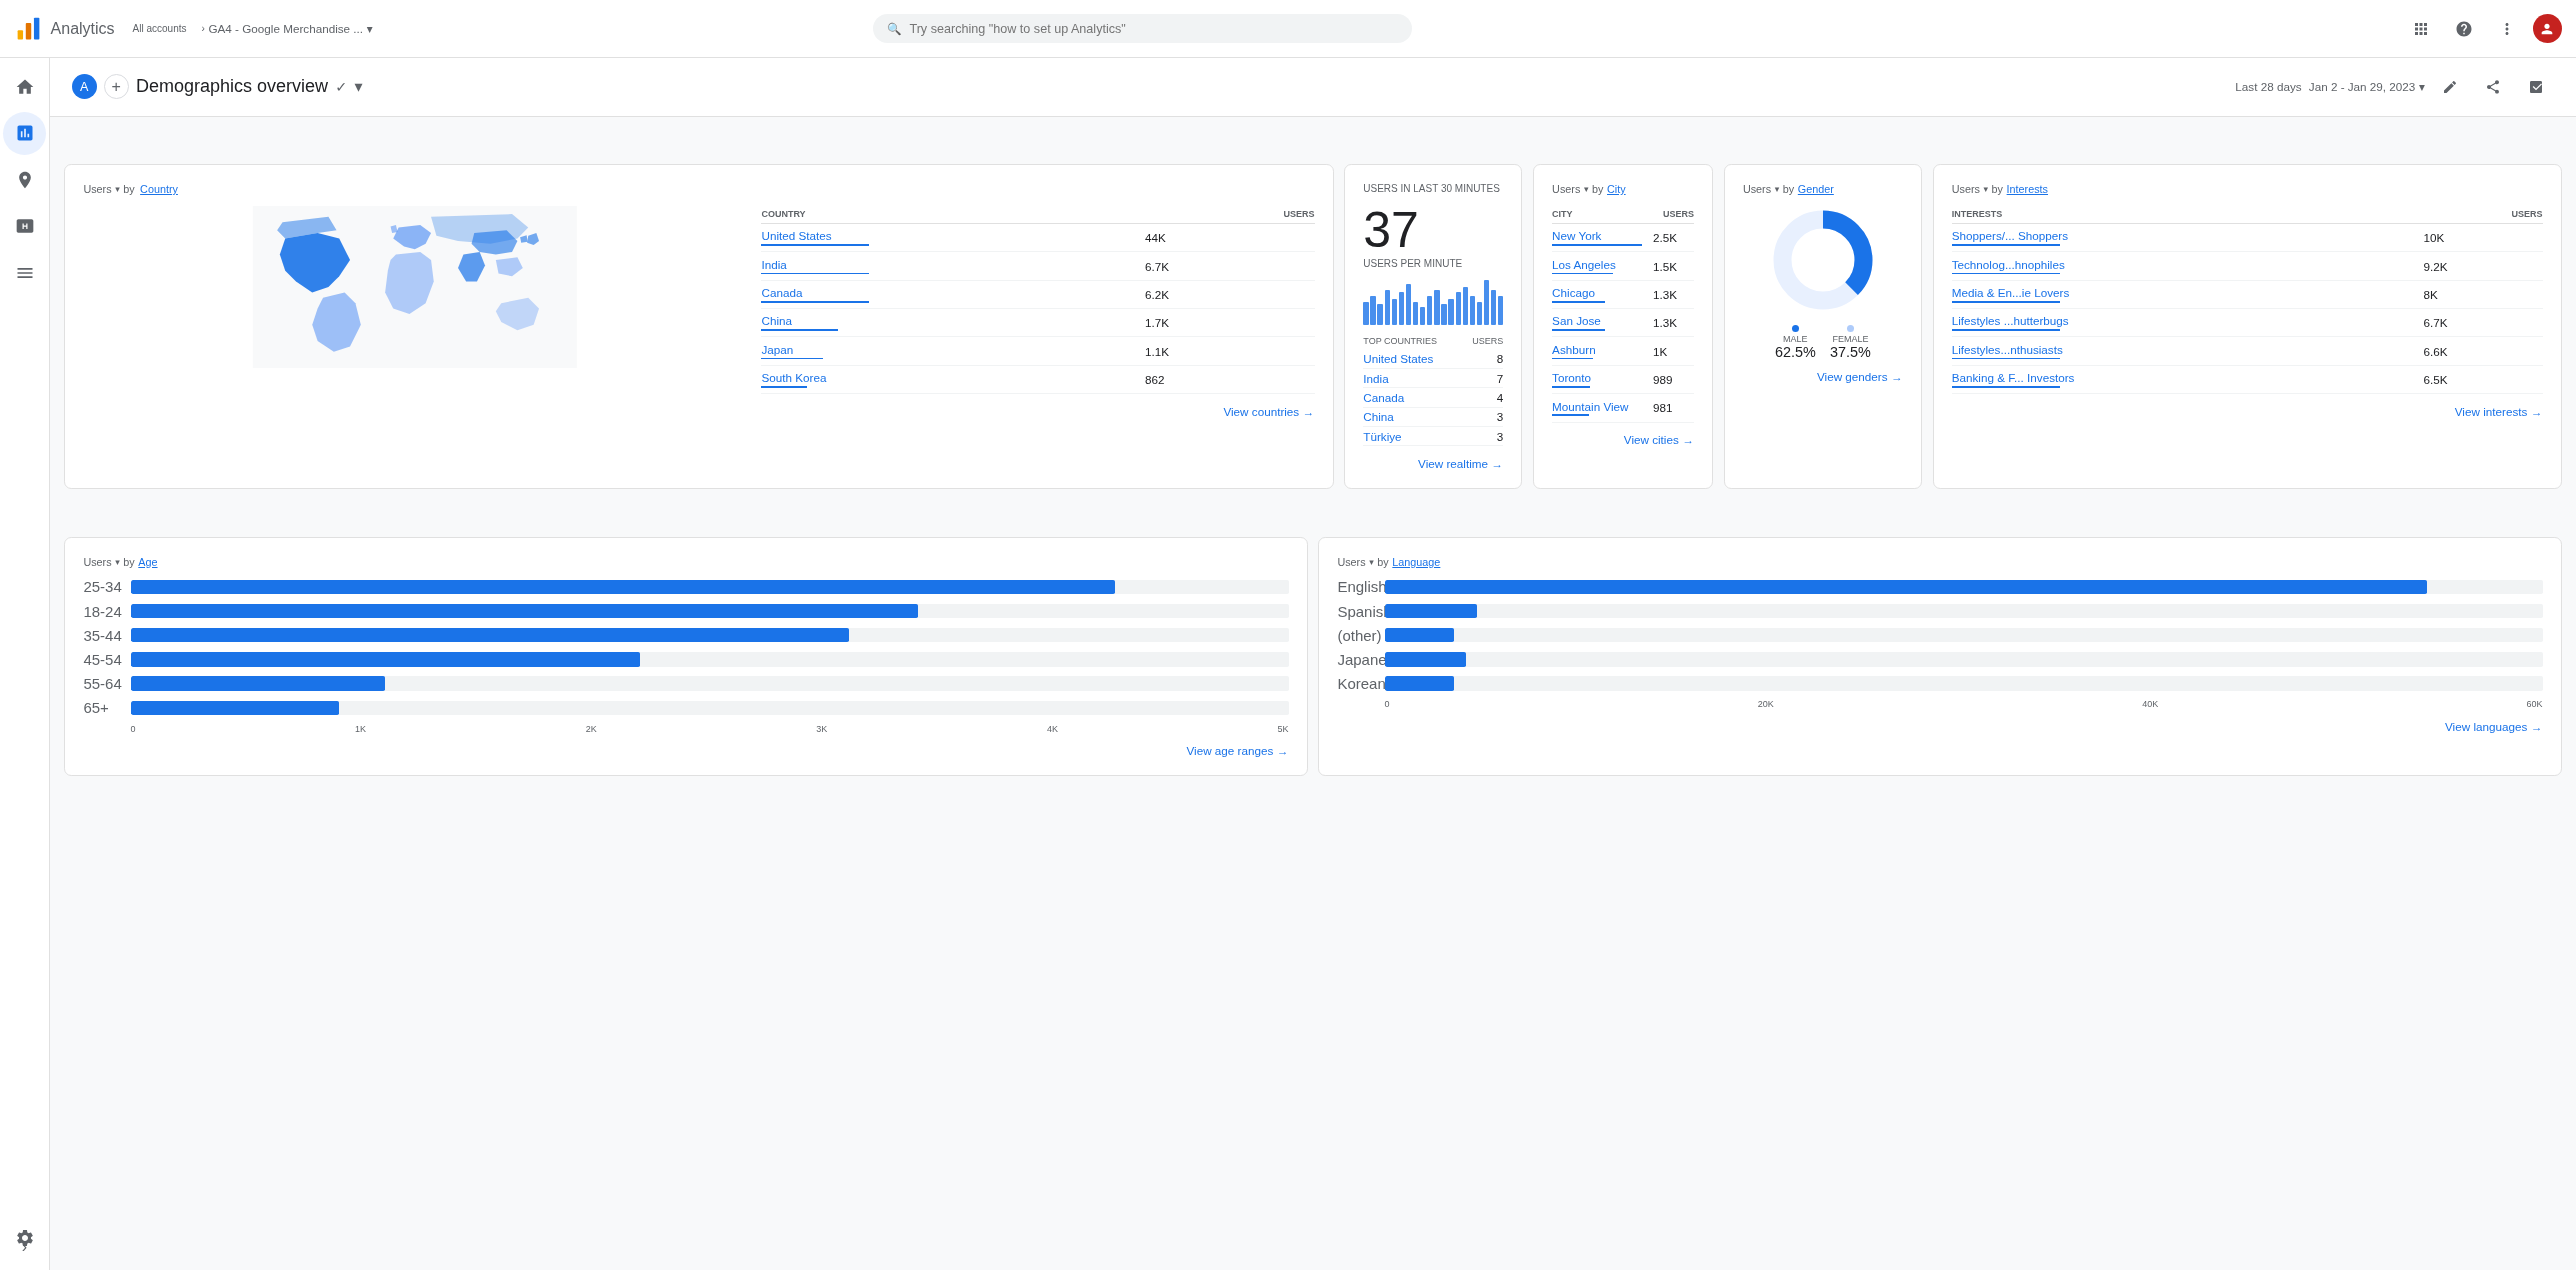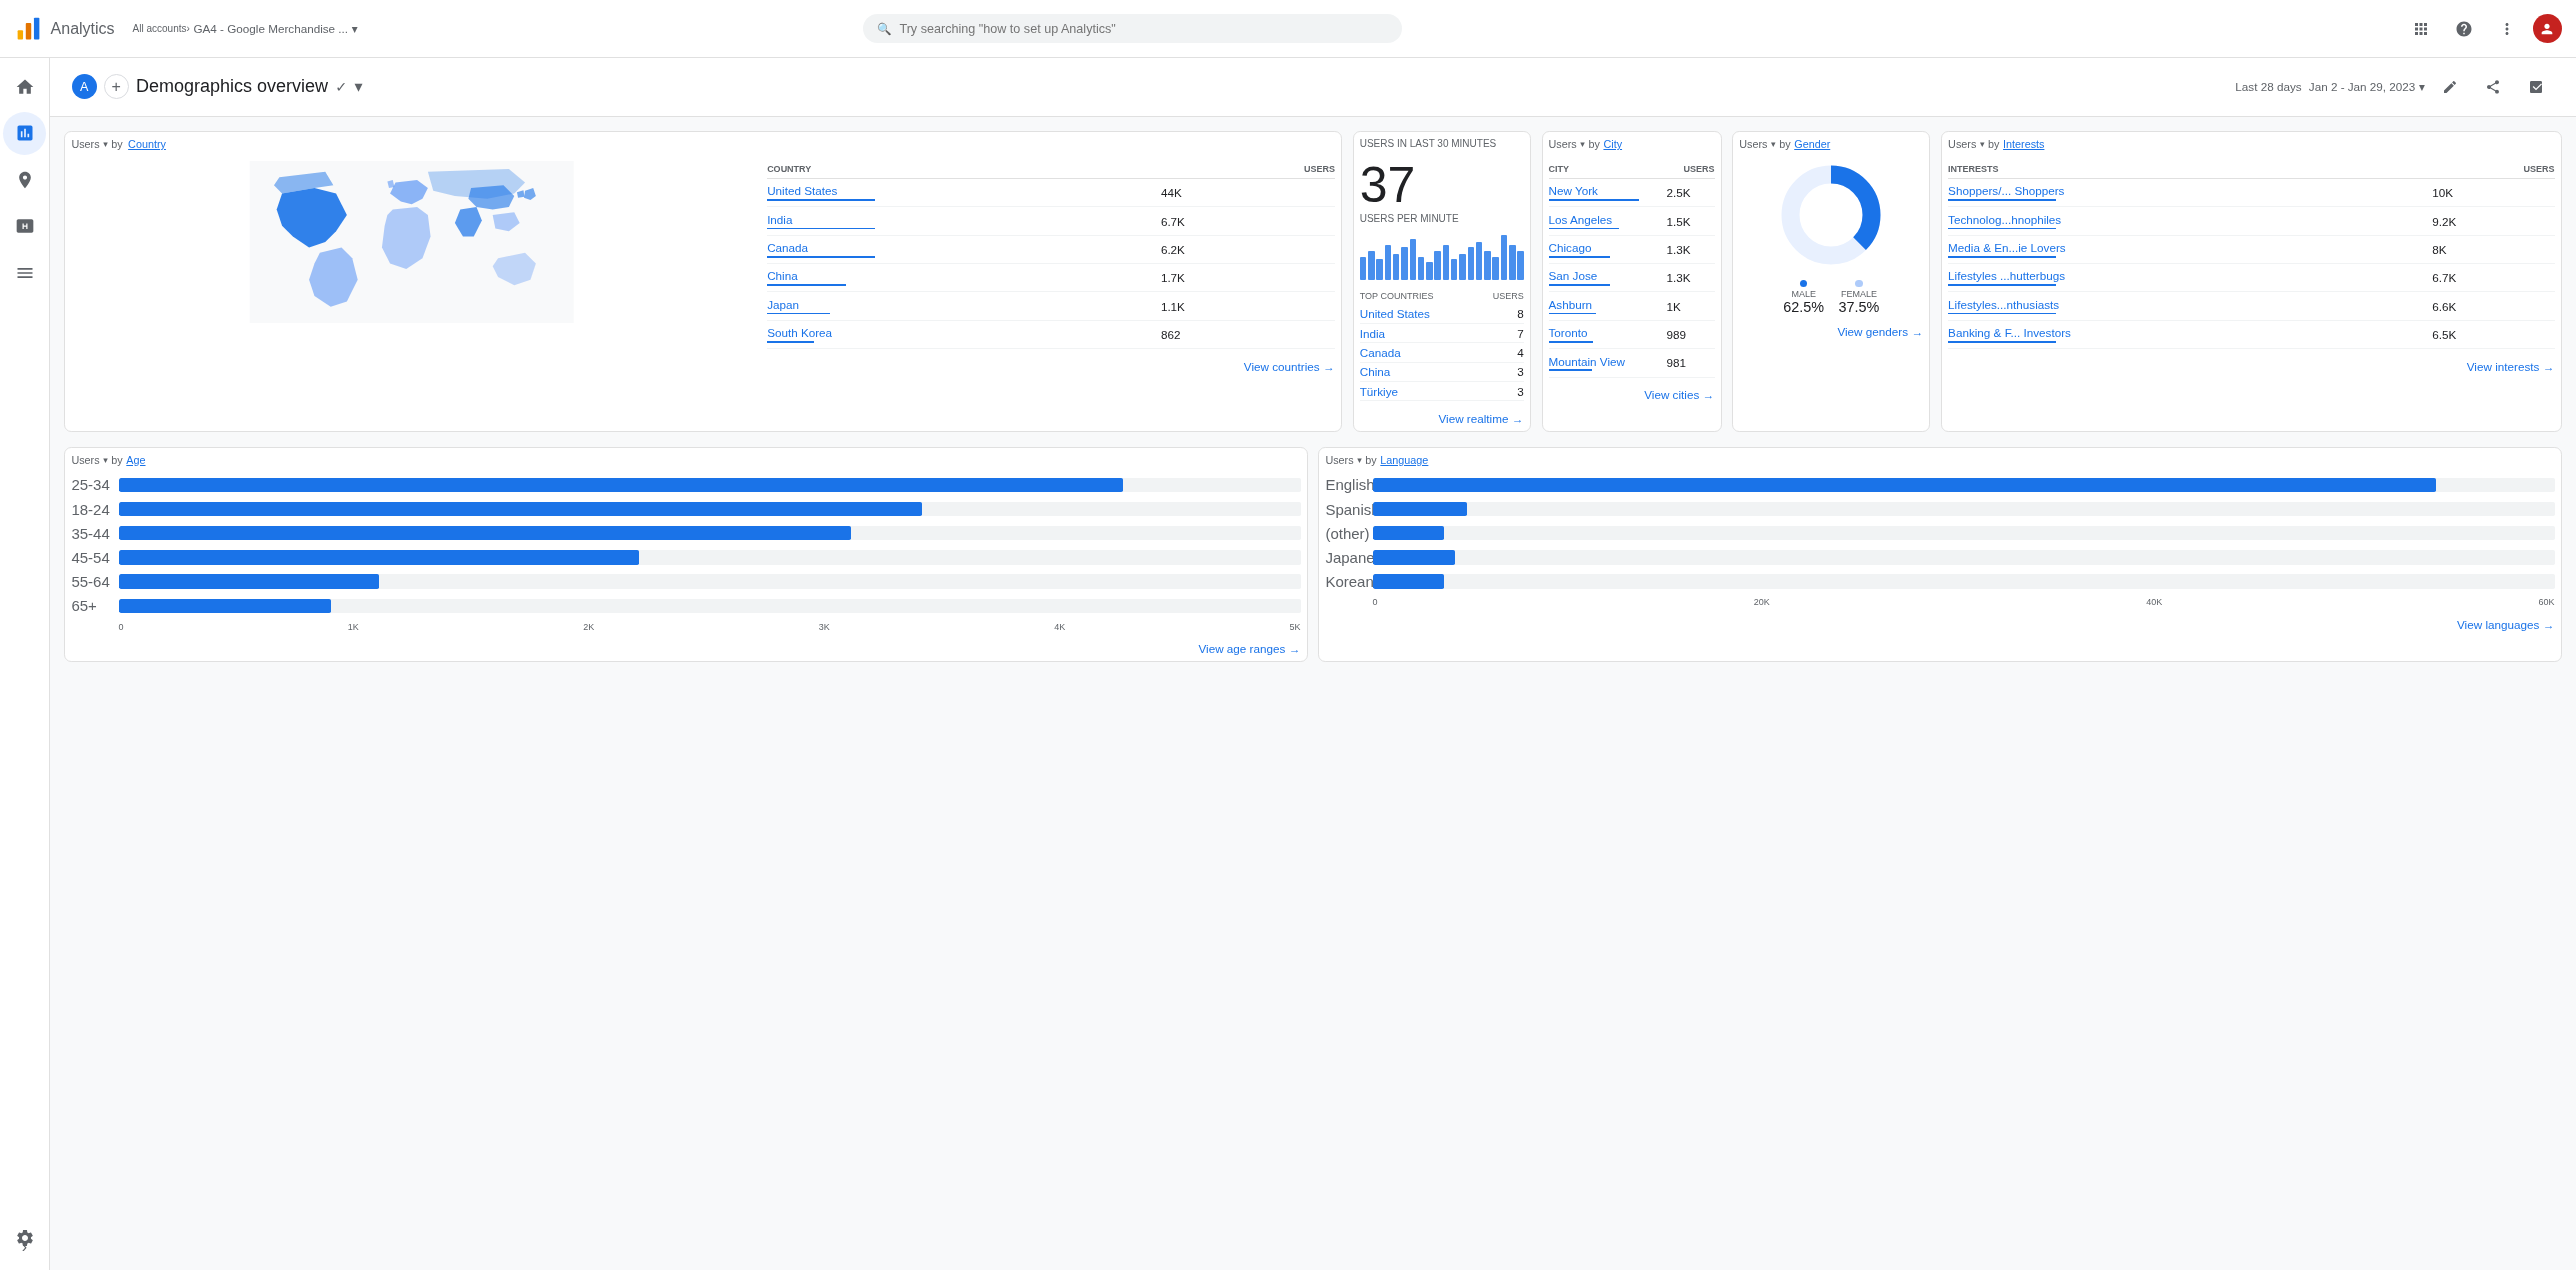--- a/index.html
+++ b/index.html
@@ -52,21 +52,21 @@
     .add-btn { width: 25px; height: 25px; border-radius: 50%; border: 0.9px solid #dadce0; display: flex; align-items: center; justify-content: center; cursor: pointer; color: #5f6368; font-size: 16px; }
     .page-title { font-size: 18px; color: #202124; font-weight: 400; }
     .sub-header-right { display: flex; align-items: center; gap: 7.2px; color: #5f6368; font-size: 11.7px; }
     .date-range { display: flex; align-items: center; gap: 3.6px; cursor: pointer; }
 
     
     .dashboard { padding: 14.4px; }
     .cards-row { display: flex; gap: 10.8px; margin-bottom: 14.4px; }
     .card {
       background: #fff; border-radius: 7.2px; border: 0.9px solid #e0e0e0;
-      padding: 6px; overflow: hidden;
+      padding: 18px; overflow: hidden; margin-top: 33px;
     }
     .card-title { font-size: 10.8px; color: #5f6368; display: flex; align-items: center; gap: 3.6px; margin-bottom: 10.8px; }
 
     
     .country-card { flex: 2.5; min-width: 0; }
     .country-card .card-inner { display: flex; gap: 14.4px; }
     .map-container { flex: 1.2; min-height: 180px; position: relative; }
     .table-container { flex: 1; min-width: 0; }
     .data-table { width: 100%; border-collapse: collapse; }
     .data-table th { font-size: 9px; color: #5f6368; text-transform: uppercase; text-align: left; padding: 3.6px 0; border-bottom: 0.9px solid #e0e0e0; }
@@ -115,21 +115,21 @@
     .horiz-bar-label { width: 40px; font-size: 15px; color: #5f6368; text-align: left; flex-shrink: 0; }
     .horiz-bar-track { flex: 1; height: 14.4px; background: #f1f3f4; border-radius: 1.8px; overflow: hidden; }
     .horiz-bar-fill { height: 100%; background: #1a73e8; border-radius: 1.8px; }
     .horiz-bar-axis { display: flex; justify-content: space-between; margin-top: 3.6px; margin-left: 47px; font-size: 9px; color: #5f6368; }
 
     
     .world-map { width: 100%; height: 162px; }
 
     .settings-btn { position: fixed; bottom: 14.4px; left: 7.2px; width: 36px; height: 36px; display: flex; align-items: center; justify-content: center; cursor: pointer; color: #5f6368; }
 
-    .breadcrumb { font-size: 10px; color: #5f6368; display: flex; align-items: center; gap: 0; }
+    .breadcrumb { font-size: 10px; color: #5f6368; display: flex; align-items: center; gap: 15px; }
   </style>
 </head>
 <body>
 
 <div class="top-nav">
   <div class="logo-area">
 
     <svg class="logo-icon" viewBox="0 0 32 32" xmlns="http://www.w3.org/2000/svg">
       <rect x="4" y="18" width="6" height="10" rx="1" fill="#f9ab00"></rect>
       <rect x="13" y="10" width="6" height="18" rx="1" fill="#e37400"></rect>

